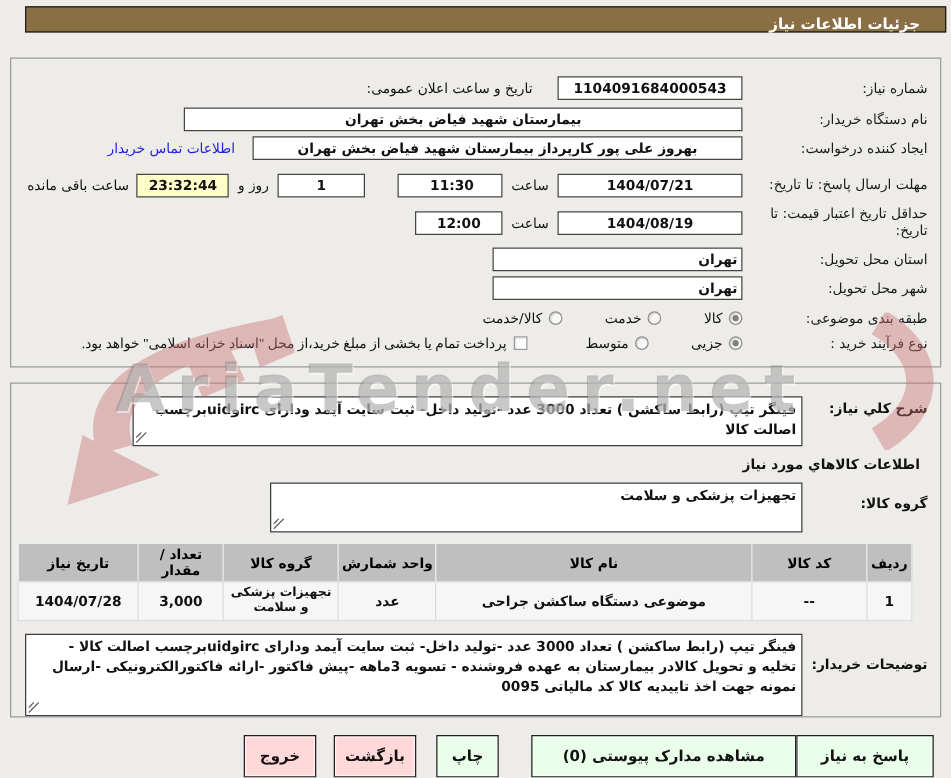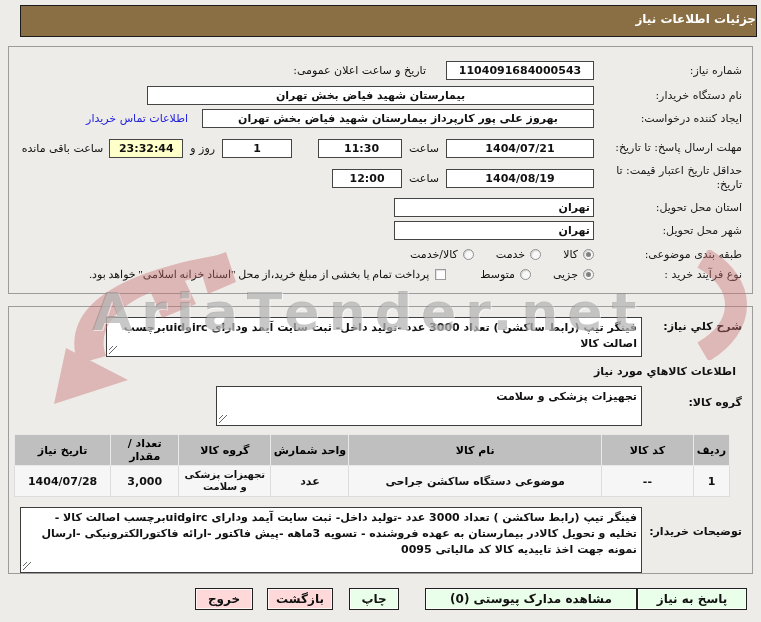--- a/index.html
+++ b/index.html
@@ -4,24 +4,24 @@
 <style>
   html,body{margin:0;padding:0;}
   body{
     width:761px;height:622px;position:relative;overflow:hidden;
     background:#edece9;
     font-family:"DejaVu Sans",sans-serif;
     font-size:11px;color:#111;direction:rtl;
   }
   
   .titlebar{
-    position:absolute;left:20px;right:4px;top:5px;height:32px;
+    position:absolute;left:20px;right:4px;top:5px;height:21px;
     background:#8a6e44;border:1px solid #1c1c1c;box-sizing:border-box;
     color:#fff;font-weight:bold;font-size:12px;line-height:26px;
-    padding-right:0;
+    padding-right:20px;
   }
   
   .gbox{
     position:absolute;left:8px;right:8px;border:1px solid #9c9c9c;
     box-sizing:border-box;background:transparent;
   }
   #boxA{top:46px;height:248px;padding:14px 10px 0 10px;}
   #boxB{top:306px;height:268px;padding:10px 10px 0 10px;}
   
   .frow{display:flex;align-items:center;}
@@ -29,21 +29,21 @@
   .field{
     background:#fff;border:1px solid #454545;height:19px;line-height:17px;
     box-sizing:border-box;font-weight:bold;text-align:center;padding:0 3px;
     overflow:hidden;white-space:nowrap;
   }
   .ltr{direction:ltr;}
   .link{color:#2222dd;margin-right:14px;cursor:pointer;}
   .yellow{background:#ffffc9;}
   .small-lbl{margin:0 7px;}
   
-  .opt{display:flex;align-items:center;margin-left:22px;}
+  .opt{display:flex;align-items:center;margin-left:34px;}
   .radio{
     width:11px;height:11px;border-radius:50%;border:1px solid #8f8f8f;
     background:#f8f8f8;box-sizing:border-box;margin-left:5px;position:relative;
     box-shadow:inset 1px 1px 1px rgba(0,0,0,.15);
   }
   .radio.on::after{
     content:"";position:absolute;left:2px;top:2px;width:5px;height:5px;
     border-radius:50%;background:#808080;
   }
   .checkbox{
@@ -69,21 +69,21 @@
     background:#bfbfbf;border:1px solid #e9e9e9;font-weight:bold;
     font-size:11px;padding:2px 1px;height:26px;color:#000;
   }
   table.goods td{
     border:1px solid #dcdcdc;text-align:center;font-weight:bold;
     padding:1px 2px;height:28px;font-size:11px;background:#f6f6f6;
   }
   
   .btnbar{position:absolute;top:588px;right:14px;left:0;display:flex;align-items:center;}
   .btn{
-    height:22px;border:1px solid #202020;box-sizing:border-box;
+    height:34px;border:1px solid #202020;box-sizing:border-box;
     display:flex;align-items:center;justify-content:center;
     font-weight:bold;font-size:12px;cursor:pointer;
     box-shadow:inset 0 0 0 1px rgba(255,255,255,.7);
   }
   .btn.green{background:#e9ffe9;}
   .btn.pink{background:#ffd9d9;}
   
   .watermark{position:absolute;left:0;top:0;width:761px;height:622px;pointer-events:none;z-index:9;}
   .wm-text{
     position:absolute;left:92px;top:282px;direction:ltr;

